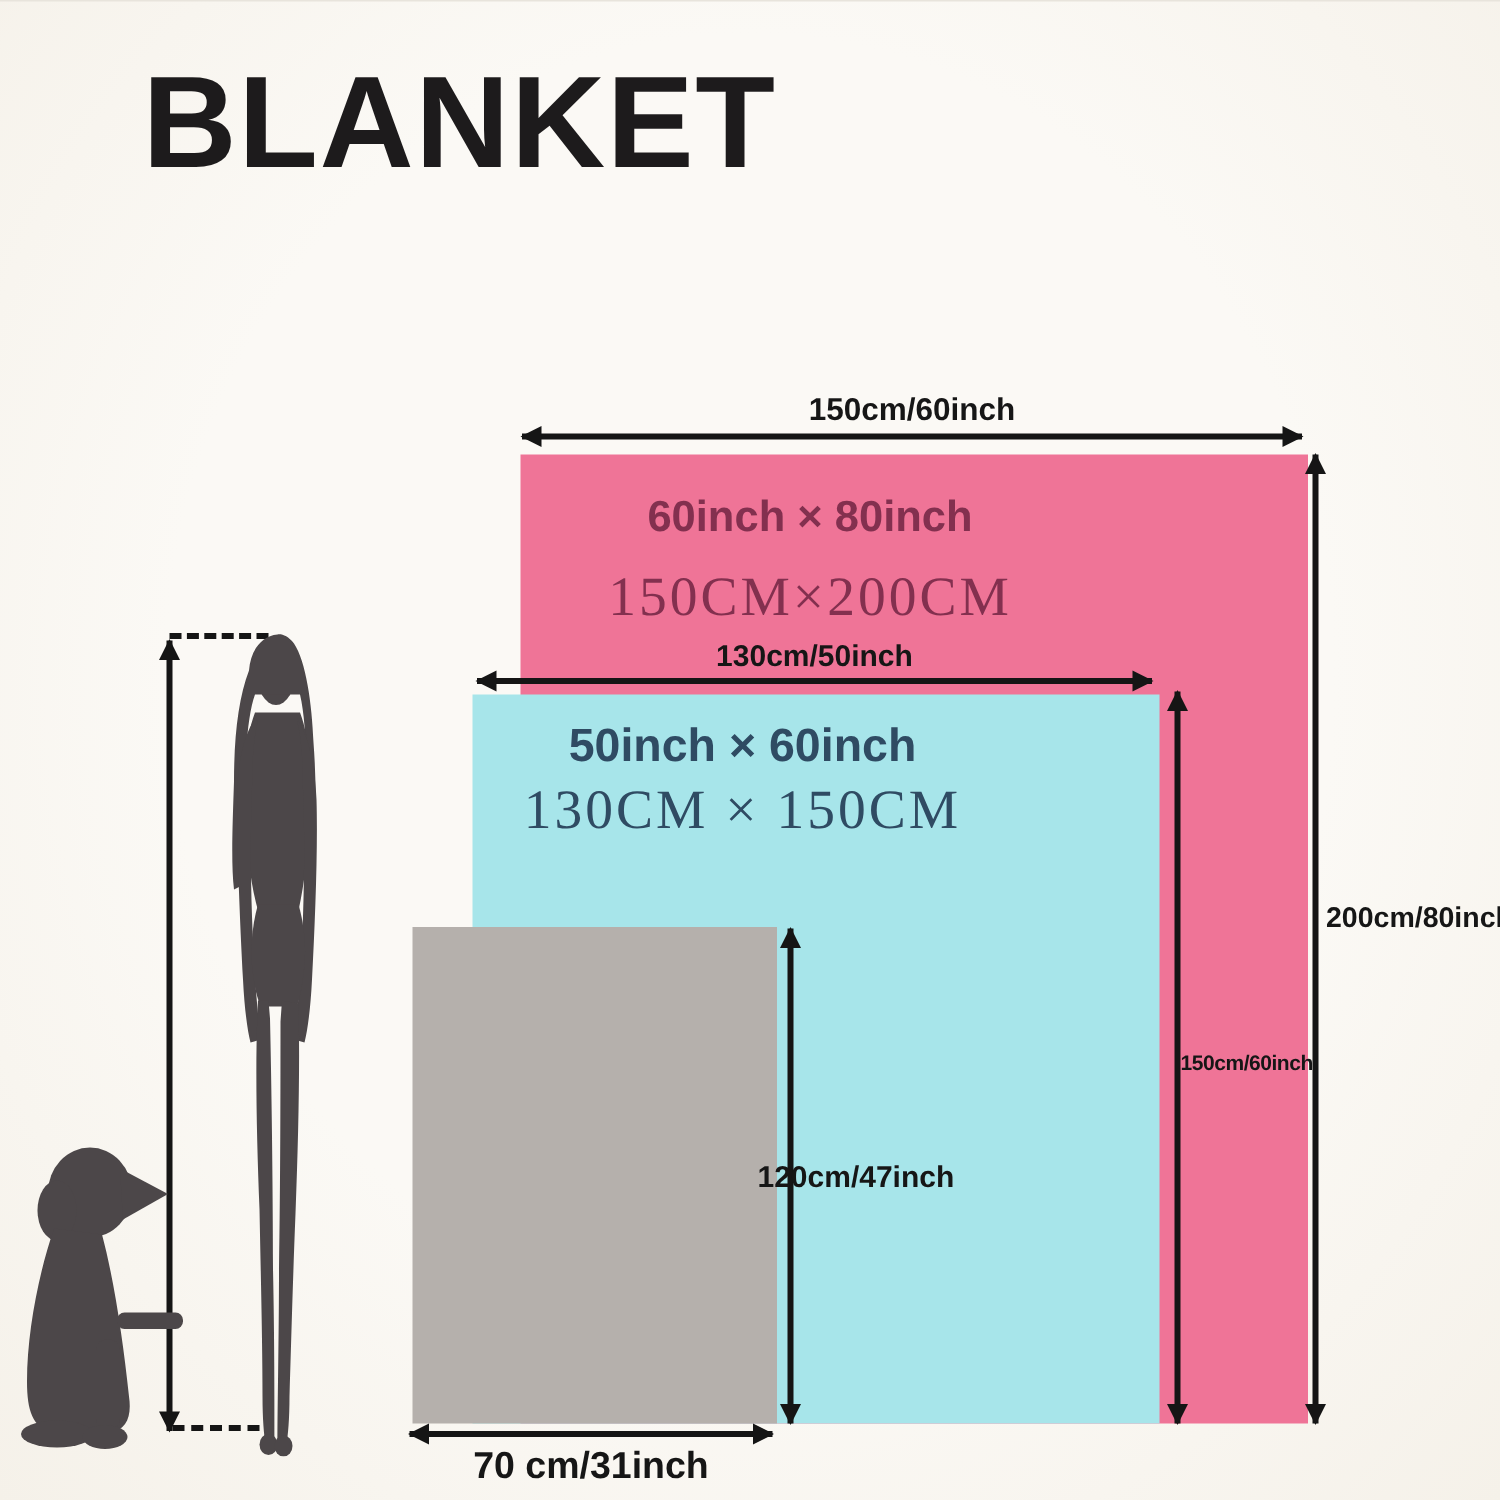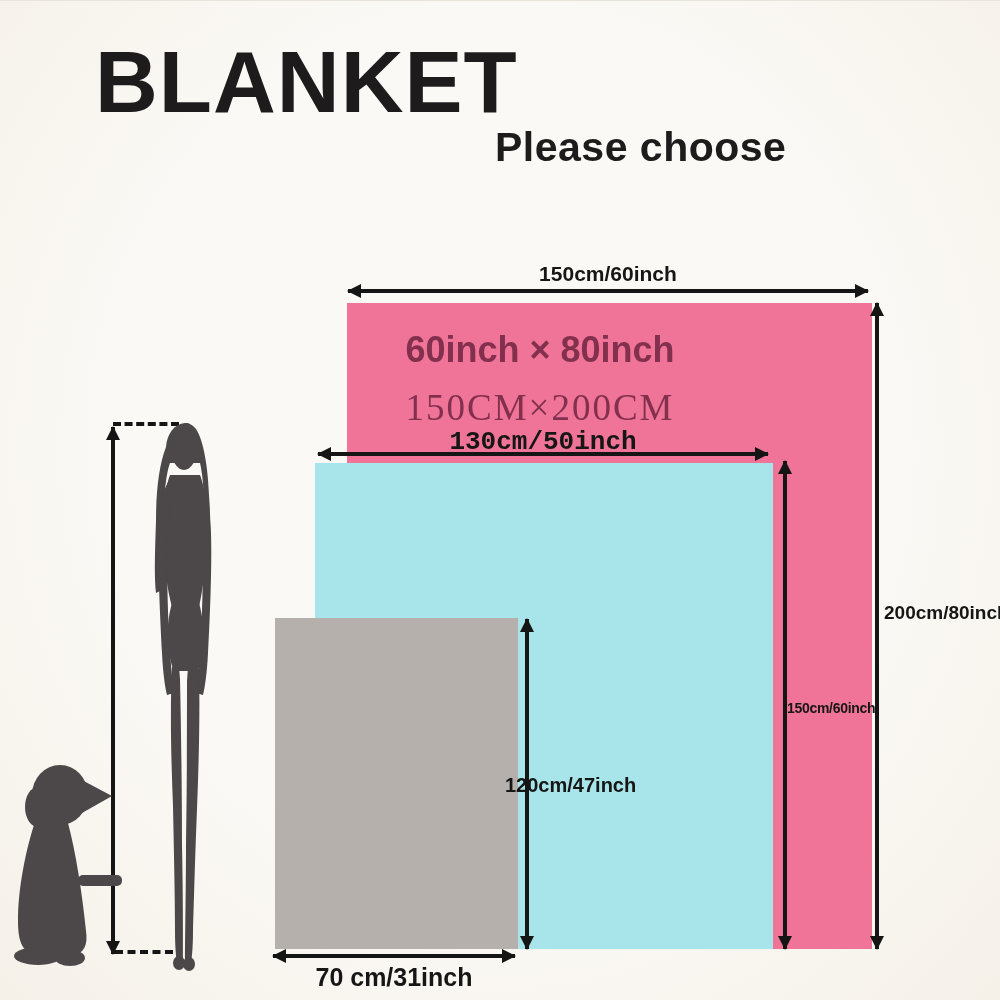--- a/index.html
+++ b/index.html
@@ -44,40 +44,43 @@
 </head>
 <body>
 
 <div class="canvas">
 
   <div class="abs title" style="left:95px; top:37px;">
     <div>BLANKET</div>
   </div>
 
   <div class="abs subtitle" style="left:495px; top:121px;">
-    <div>Please choose</div>
   </div>
 
   <div class="blanket" style="left: 347px; top: 302px; width: 525px; height: 646px; background-color: rgb(239, 116, 151);"></div>
 
   <div class="blanket" style="left: 315px; top: 462px; width: 458px; height: 486px; background-color: rgb(167, 229, 234);"></div>
 
   <div class="blanket" style="left: 275px; top: 617px; width: 243px; height: 331px; background-color: rgb(181, 176, 172);"></div>
 
   <div class="sizeblock" style="left: 385px; top: 328px; width: 310px; color: rgb(131, 48, 79);">
-    <div class="size-inch" style="font-size:36px;">60inch × 80inch</div>
+    <div class="size-inch" style="font-size:29px;">60inch × 80inch</div>
     <div class="size-cm" style="font-size:37px; margin-top:15px;">150CM×200CM</div>
   </div>
 
+  <div class="sizeblock" style="left: 340px; top: 478px; width: 310px; color: rgb(47, 75, 99);">
+    <div class="size-inch" style="font-size:31px;">50inch × 60inch</div>
+    <div class="size-cm" style="font-size:37px; margin-top:4px;">130CM × 150CM</div>
+  </div>
 
 
   <div class="dim" style="left:348px; top:261px; width:520px; text-align:center; font-size:21px;">150cm/60inch</div>
   <div class="ah" style="left:348px; top:288px; width:520px;"></div>
 
-  <div class="dim" style="left:318px; top:426px; width:450px; text-align:center; font-size:26px;font-family:Liberation Mono, monospace;">130cm/50inch</div>
+  <div class="dim" style="left:318px; top:426px; width:450px; text-align:center; font-size:20px;">130cm/50inch</div>
   <div class="ah" style="left:318px; top:451px; width:450px;"></div>
 
   <div class="ah" style="left:273px; top:953px; width:242px;"></div>
   <div class="dim" style="left:273px; top:962px; width:242px; text-align:center; font-size:25px;">70 cm/31inch</div>
 
   <div class="av" style="left:875px; top:302px; height:646px;"></div>
   <div class="dim" style="left:884px; top:601px; font-size:19px;">200cm/80inch</div>
 
   <div class="av" style="left:783px; top:460px; height:488px;"></div>
   <div class="dim" style="left:787px; top:699px; font-size:14px; letter-spacing:-0.3px;">150cm/60inch</div>

